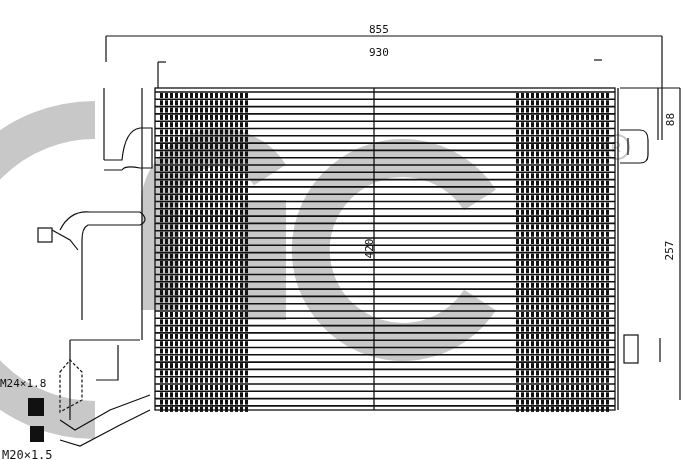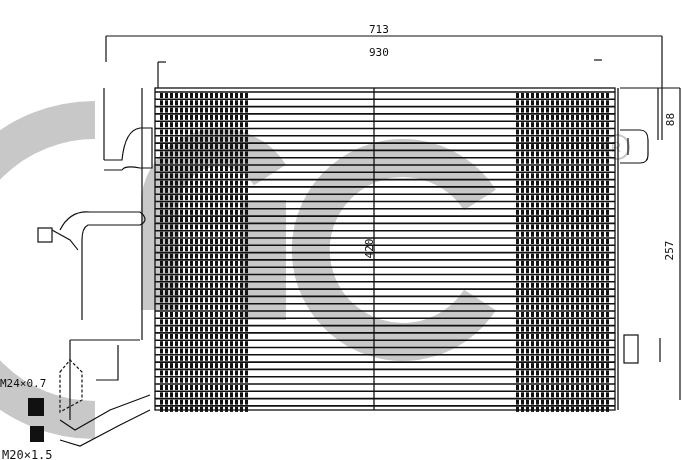--- a/index.html
+++ b/index.html
@@ -1739,19 +1739,19 @@
     <path d="M 60 372 L 70 360 L 82 372 L 82 400 L 60 412 Z" stroke-dasharray="3 2"></path>
     <path d="M 60 420 L 75 430 L 110 410 L 150 395"></path>
     <path d="M 60 440 L 80 446 L 120 425 L 150 410"></path>
   </g>
   <g fill="#111">
     <rect x="28" y="398" width="16" height="18"></rect>
     <rect x="30" y="426" width="14" height="16"></rect>
   </g>
 </svg>
 
-<div class="dim-label" style="left:369px;top:24px;">713</div>
+<div class="dim-label" style="left:369px;top:24px;">855</div>
 <div class="dim-label" style="left:369px;top:47px;">930</div>
 <div class="dim-label rot" style="left:360px;top:243px;">420</div>
 <div class="dim-label rot" style="left:664px;top:114px;">88</div>
 <div class="dim-label rot" style="left:660px;top:245px;">257</div>
-<div class="dim-label" style="left:0px;top:378px;">M24×0.7</div>
+<div class="dim-label" style="left:0px;top:378px;">M24×1.8</div>
 <div class="dim-label" style="left:2px;top:449px;font-size:12px;">M20×1.5</div>
 
 </body></html>

